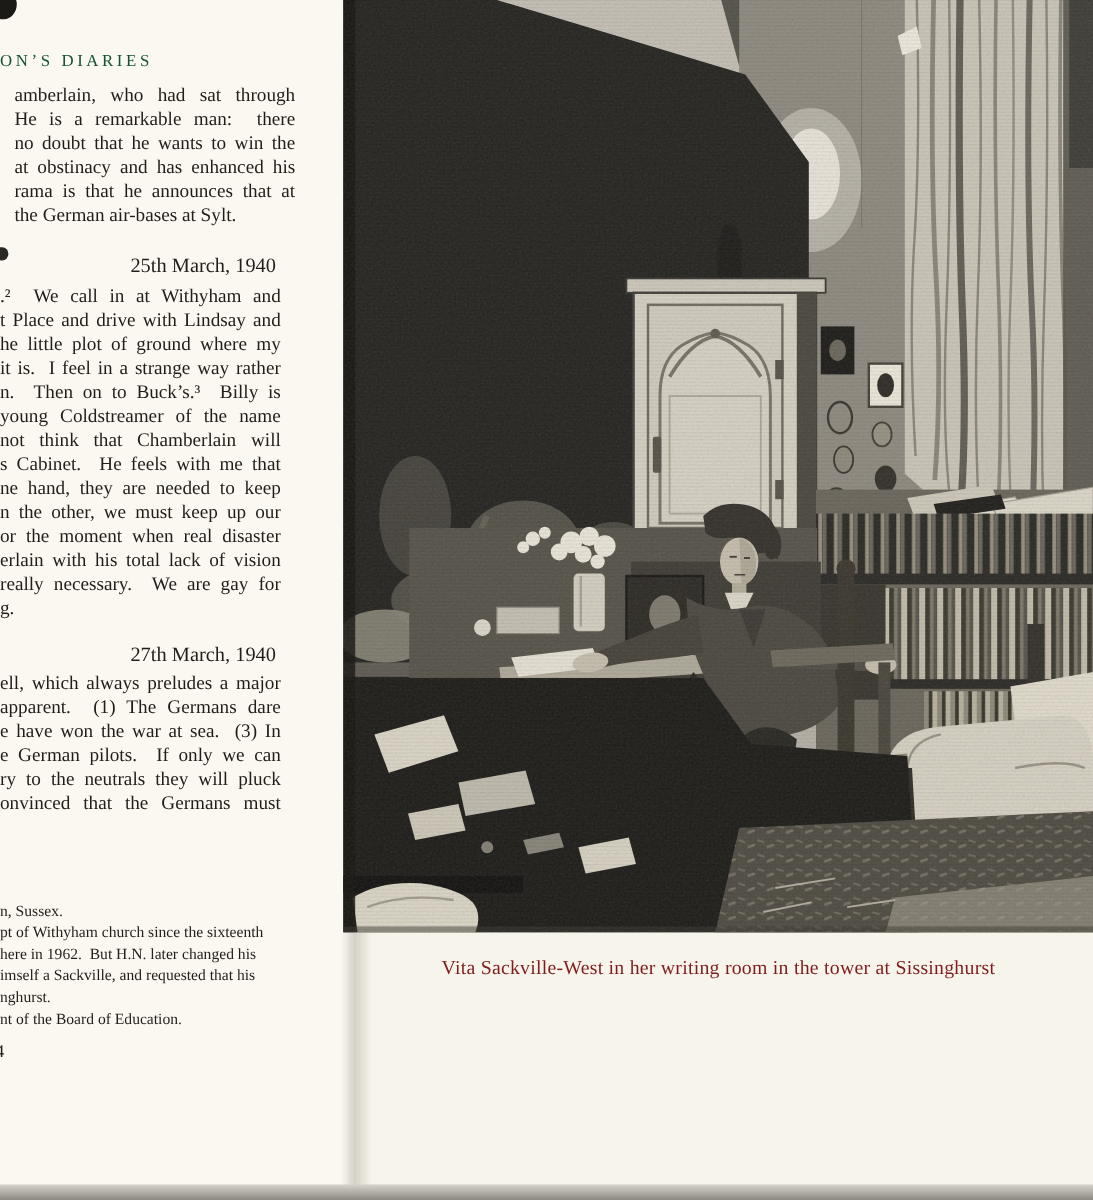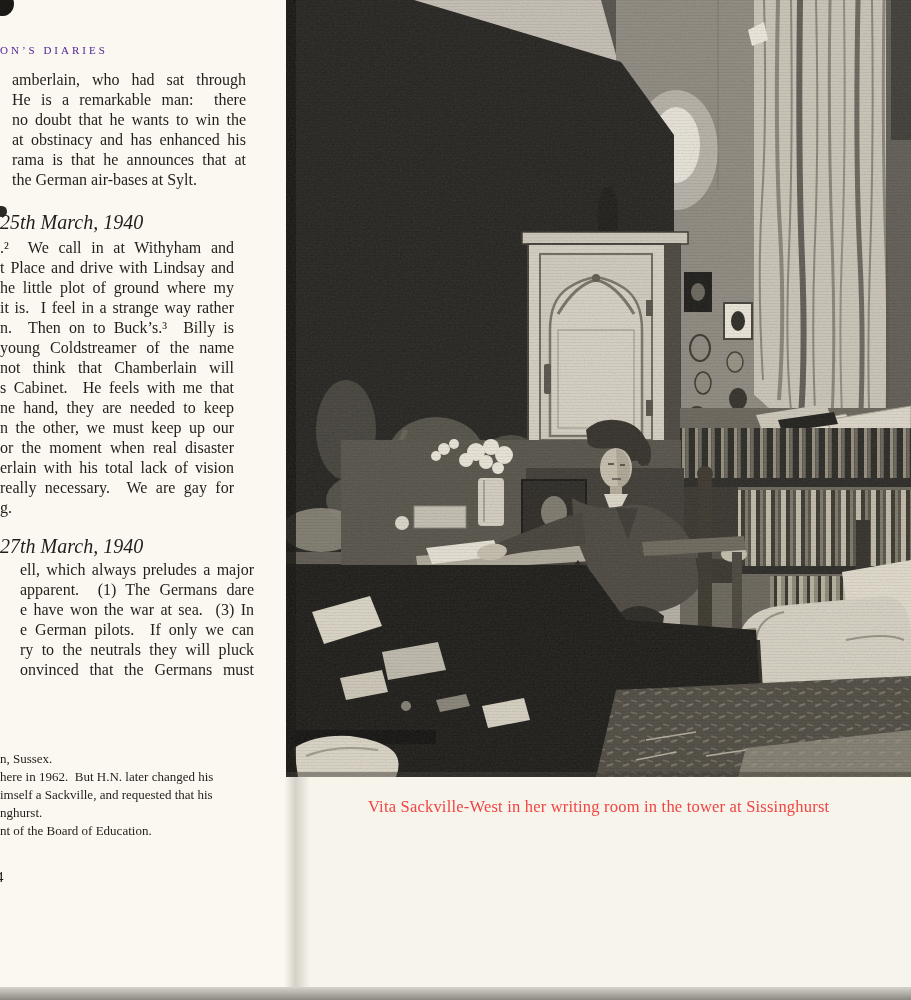--- a/index.html
+++ b/index.html
@@ -7,46 +7,46 @@
     width:911px;height:1000px;position:relative;overflow:hidden;
     background:#fbf8f1;
     font-family:"Liberation Serif","DejaVu Serif",serif;
     color:#211e19;
   }
   .right-page-bg{position:absolute;left:290px;top:0;width:621px;height:1000px;background:#f7f4eb;}
   .corner-mark{position:absolute;left:-4px;top:-5px;width:18px;height:21px;background:#1b1a16;border-radius:0 40% 60% 30%;}
   .corner-mark2{position:absolute;left:-3px;top:206px;width:10px;height:11px;background:#2a2923;border-radius:0 50% 50% 40%;}
 
   .left-col{position:absolute;left:0;top:0;width:236px;height:1000px;}
-  .head{position:absolute;top:44px;left:0;font-size:11px;letter-spacing:3px;color:#4c1d95;white-space:nowrap;}
+  .head{position:absolute;top:44px;left:0;font-size:14px;letter-spacing:3px;color:#14532d;white-space:nowrap;}
   .p{position:absolute;left:0;width:234px;}
   .p1{top:70px;padding-left:12px;}
   .p2{top:238px;}
-  .p3{top:560px;padding-left:20px;}
+  .p3{top:560px;}
   .line{
     width:234px;height:20px;line-height:20px;font-size:16px;
     text-align:justify;text-align-last:justify;overflow:hidden;white-space:nowrap;
   }
   .line.noj{text-align:right;text-align-last:left;}
   .date{
-    position:absolute;left:0;width:230px;
-    font-style:italic;font-size:20px;line-height:20px;white-space:nowrap;
+    position:absolute;left:0;width:230px;text-align:right;
+    font-size:17px;line-height:20px;white-space:nowrap;
   }
   .d1{top:212px;}
   .d2{top:536px;}
   .fns{position:absolute;top:750px;left:0;width:260px;}
   .fline{font-size:13px;line-height:18px;white-space:nowrap;}
   .pagenum{position:absolute;top:869px;left:-4px;font-size:15px;}
 
   .photo{position:absolute;left:286px;top:0;width:625px;height:777px;margin:0;}
   .photo svg{display:block;width:625px;height:777px;}
 
   .caption{
     position:absolute;left:368px;top:796px;width:520px;
-    font-size:16.5px;line-height:21px;color:#ef4444;letter-spacing:.2px;white-space:nowrap;
+    font-size:16.5px;line-height:21px;color:#7f1d1d;letter-spacing:.2px;white-space:nowrap;
   }
   .gutter{
     position:absolute;left:284px;top:777px;width:26px;height:223px;
     background:linear-gradient(90deg,rgba(90,85,75,0) 0%,rgba(90,85,75,.22) 45%,rgba(90,85,75,0) 100%);
   }
   .bottom-strip{
     position:absolute;left:0;top:987px;width:911px;height:13px;
     background:linear-gradient(180deg,#d6d3cb 0%,#aeaba3 55%,#8b8880 100%);
   }
 </style>
@@ -94,20 +94,21 @@
     <div class="line">ell, which always preludes a major</div>
     <div class="line">apparent.&nbsp; (1) The Germans dare</div>
     <div class="line">e have won the war at sea.&nbsp; (3) In</div>
     <div class="line">e German pilots.&nbsp; If only we can</div>
     <div class="line">ry to the neutrals they will pluck</div>
     <div class="line">onvinced that the Germans must</div>
   </div>
 
   <div class="fns">
     <div class="fline">n, Sussex.</div>
+    <div class="fline">pt of Withyham church since the sixteenth</div>
     <div class="fline">here in 1962.&nbsp; But H.N. later changed his</div>
     <div class="fline">imself a Sackville, and requested that his</div>
     <div class="fline">nghurst.</div>
     <div class="fline">nt of the Board of Education.</div>
   </div>
 
   <div class="pagenum">4</div>
 </div>
 
 <figure class="photo" aria-label="Black-and-white photograph: Vita Sackville-West seated in a wooden chair in her writing room in the tower at Sissinghurst, with a tapestry, arched cupboard, bookshelves, curtain, vase of flowers and papers scattered on the floor">

